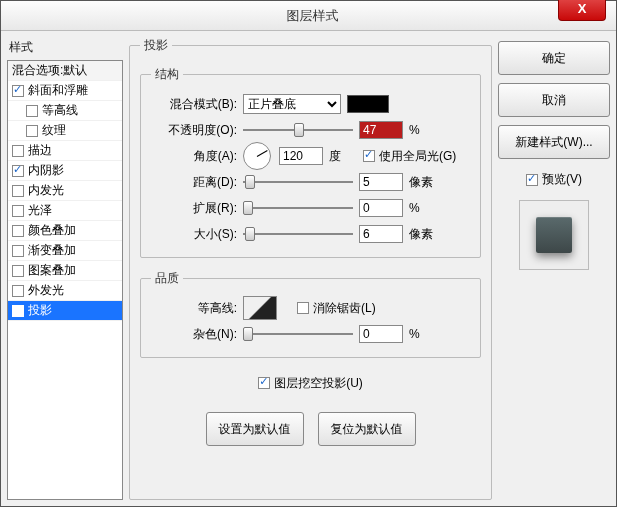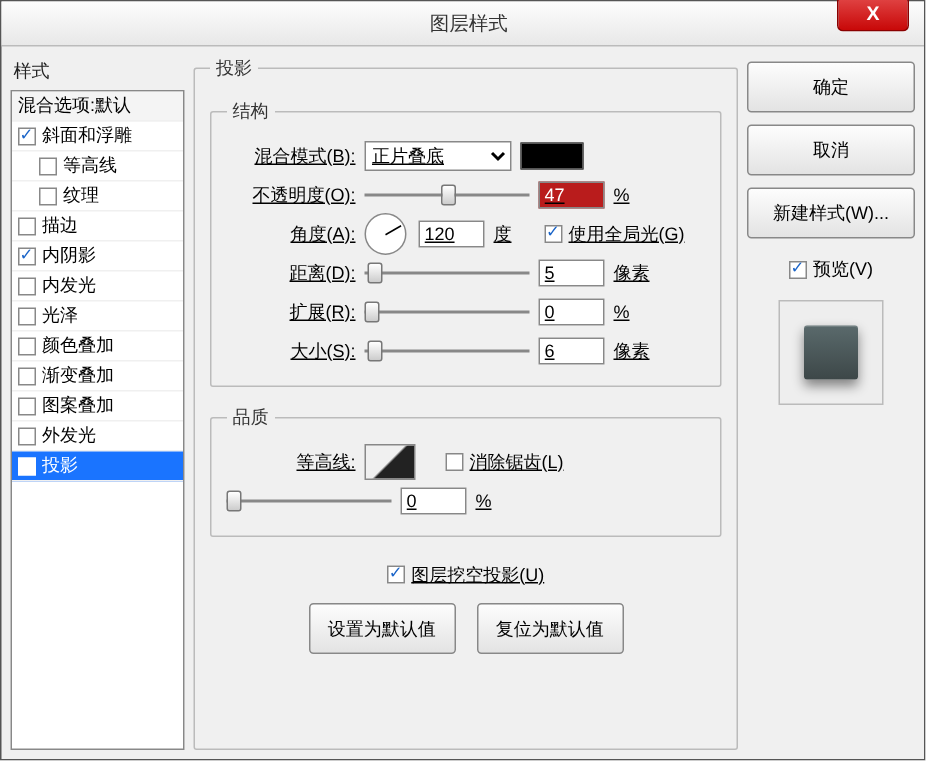--- a/index.html
+++ b/index.html
@@ -17,34 +17,34 @@
   .chk { width:12px; height:12px; border:1px solid #888; background:#fff; position:relative; flex-shrink:0;}
   .chk.checked::after { content:"✓"; position:absolute; top:-3px; left:0; font-size:11px; color:#1a64c8;}
   .item.selected .chk { border-color:#fff;}
   .item.selected .chk.checked::after { color:#fff;}
   .indent { margin-left:14px;}
   .center-col { flex:1; position:relative; }
   fieldset { border:1px solid #bbb; border-radius:2px; padding:8px 10px 10px; font-size:12px; margin:0 0 12px;}
   legend { padding:0 4px; color:#333;}
   fieldset.outer { height: 100%; margin:0;}
   fieldset.inner { margin-top:4px;}
-  .row { display:flex; align-items:center; height:26px; gap:6px;text-decoration:underline;}
+  .row { display:flex; align-items:center; height:26px; gap:6px;}
   .row .lab { width:86px; text-align:right; color:#000; }
   select.combo { width:98px; height:20px; font-size:12px; border:1px solid #888; background:#fff;}
   .swatch { width:42px; height:18px; background:#000; border:1px solid #555;}
   .slider { flex:0 0 110px; height:16px; position:relative;}
   .slider::before { content:""; position:absolute; left:0; right:0; top:7px; height:2px; background:#888;}
   .slider .thumb { position:absolute; top:1px; width:10px; height:14px; background:linear-gradient(#fff,#ccc); border:1px solid #777; border-radius:2px;}
   .num { width:44px; height:18px; border:1px solid #888; font-size:12px; padding:0 3px; background:#fff;}
   .num.hl { background:#b91c1c; color:#fff; }
   .unit { width:28px; font-size:12px;}
   .angle-dial { width:28px; height:28px; border:1px solid #888; border-radius:50%; background:#fff; position:relative; margin-right:2px;}
   .angle-dial::after { content:""; position:absolute; width:12px; height:1px; background:#000; top:13px; left:13px; transform-origin:left center; transform:rotate(-30deg);}
   .contour-swatch { width:34px; height:24px; border:1px solid #888; background:linear-gradient(135deg,#f0f0f0 48%,#222 52%);}
-  .btn-row { display:flex; justify-content:center; gap:14px; margin-top:6px;}
+  .btn-row { display:flex; justify-content:center; gap:14px; margin-top:16px;}
   .pc-btn { height:34px; padding:0 12px; font-size:12px; border:1px solid #888; border-radius:3px; background:linear-gradient(#fdfdfd,#e3e3e3); cursor:pointer;}
   .right-col { width:112px; display:flex; flex-direction:column; gap:8px; padding-top:4px;}
   .right-col .pc-btn { width:100%; }
   .preview-row { display:flex; align-items:center; justify-content:center; gap:4px; font-size:12px; margin-top:4px;}
   .preview-box { width:70px; height:70px; border:1px solid #bbb; background:#eee; margin:4px auto 0; display:flex; align-items:center; justify-content:center;}
   .preview-thumb { width:36px; height:36px; background:linear-gradient(#5a6a6c,#3d4748); box-shadow:0 4px 8px rgba(0,0,0,.45), inset 0 1px 0 rgba(255,255,255,.15); border-radius:2px;}
   .chk-inline { display:inline-flex; align-items:center; gap:4px; font-size:12px;}
 </style>
 </head>
 <body>
@@ -183,20 +183,21 @@
             <span class="lab">等高线:</span>
             <span class="contour-swatch"></span>
             <span style="width:8px"></span>
             <label class="chk-inline">
               <span class="chk"></span>
               <span>消除锯齿(L)</span>
             </label>
           </div>
 
           <div class="row">
+            <span class="lab">杂色(N):</span>
             <span class="slider">
                 <span class="thumb" style="left:0%"></span>
               </span>
             <input class="num" value="0" style="">
             <span class="unit">%</span>
           </div>
         </fieldset>
 
         <div class="row" style="justify-content:center;">
           <label class="chk-inline">

